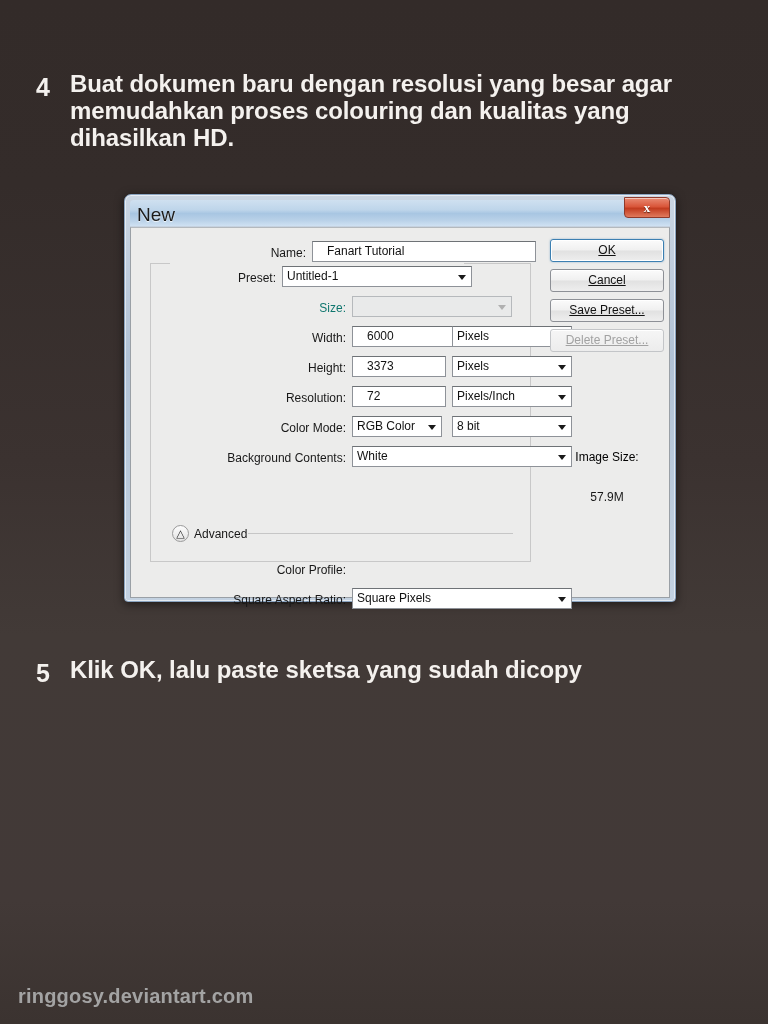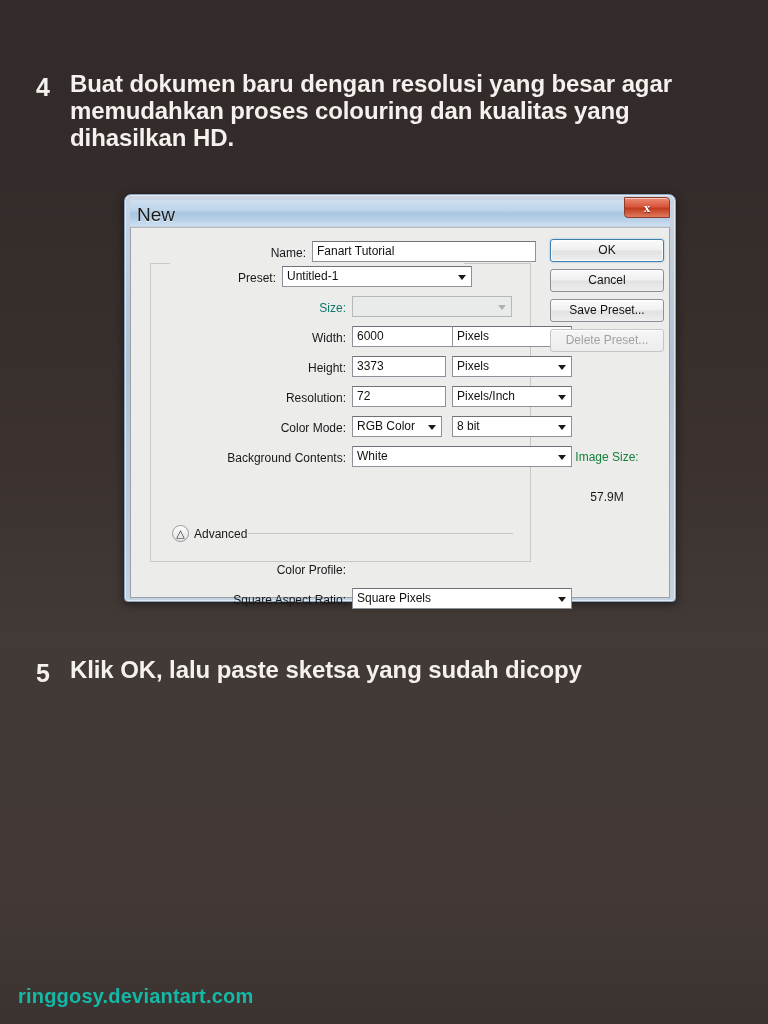--- a/index.html
+++ b/index.html
@@ -41,21 +41,21 @@
     letter-spacing:-0.1px;
     max-width:640px;
   }
   #step4 { left:24px; top:70px; width:730px; }
   #step5 { left:24px; top:656px; width:730px; }
 
   
   #watermark {
     position:absolute;
     left:18px; bottom:16px;
-    color:#14b8a6;
+    color:#a3a3a3;
     font-size:20px;
     font-weight:bold;
     letter-spacing:0.2px;
   }
 
   
   #dialog {
     position:absolute;
     left:124px; top:194px;
     width:552px; height:408px;
@@ -126,21 +126,21 @@
 
   .field {
     position:absolute;
     height:21px;
     background:#ffffff;
     border:1px solid #8e9298;
     border-top-color:#6e7276;
     font-size:12px;
     color:#111;
     line-height:19px;
-    padding:0 4px;
+    padding:0 14px;
     overflow:hidden;
     white-space:nowrap;
   }
   .combo {
     position:absolute;
     height:21px;
     background:#ffffff;
     border:1px solid #8e9298;
     border-top-color:#6e7276;
     font-size:12px;
@@ -227,20 +227,21 @@
     width:114px; height:23px;
     border:1px solid #8d9096;
     border-radius:3px;
     background:linear-gradient(to bottom,#fbfbfb 0%,#f0f0f0 48%,#e1e1e1 52%,#eeeeee 100%);
     font-size:12px;
     color:#111;
     text-align:center;
     line-height:21px;
     cursor:pointer;
     box-shadow:inset 0 1px 0 #ffffff;
+    text-decoration:underline;
   }
   .btn.default {
     border:1px solid #3c7fb1;
     box-shadow:inset 0 0 0 1px #ffffff, 0 0 2px rgba(60,127,177,0.55);
   }
   .btn.disabled {
     color:#a2a2a2;
     border-color:#c3c5c8;
     background:linear-gradient(to bottom,#f6f6f6,#ececec);
   }
@@ -248,21 +249,21 @@
   #btn-cancel { top:41px; }
   #btn-save   { top:71px; }
   #btn-delete { top:101px; }
 
   #imgsize-title {
     position:absolute;
     left:419px; top:222px;
     width:114px;
     text-align:center;
     font-size:12px;
-    color:#15803d;
+    color:#000000;
   }
   #imgsize-value {
     position:absolute;
     left:419px; top:262px;
     width:114px;
     text-align:center;
     font-size:12px;
     color:#181818;
   }
 </style>

